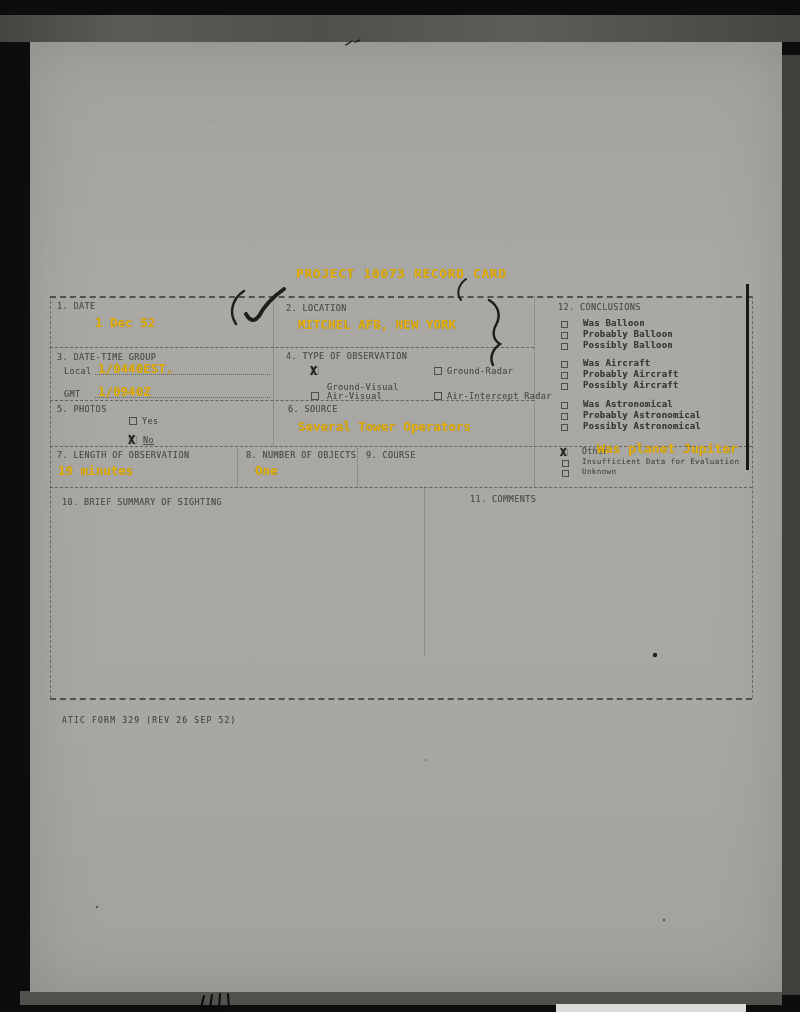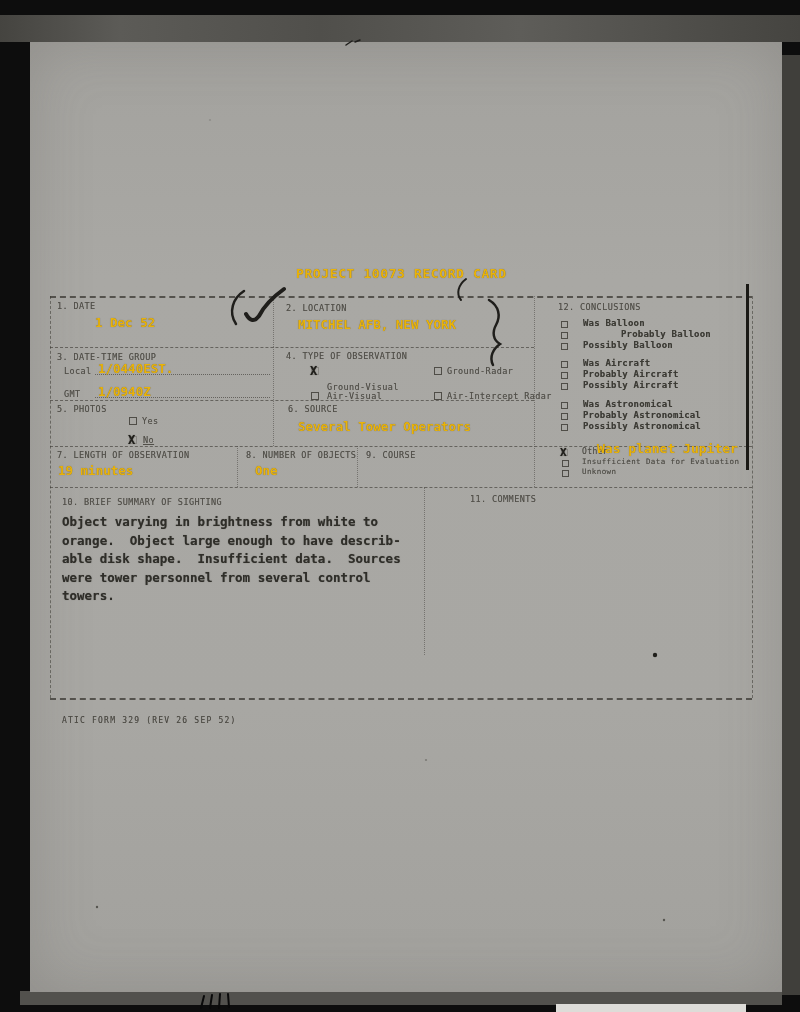--- a/index.html
+++ b/index.html
@@ -113,34 +113,29 @@
   <div class="abs typed" style="left:298px;top:419px;">Several Tower Operators</div>
 
   <div class="abs lbl" style="left:57px;top:450px;">7. LENGTH OF OBSERVATION</div>
   <div class="abs typed" style="left:58px;top:463px;">19 minutes</div>
   <div class="abs lbl" style="left:246px;top:450px;">8. NUMBER OF OBJECTS</div>
   <div class="abs typed" style="left:255px;top:463px;">One</div>
   <div class="abs lbl" style="left:366px;top:450px;">9. COURSE</div>
   <div class="abs typed" style="left:380px;top:463px;"></div>
 
   <div class="abs lbl" style="left:62px;top:497px;">10. BRIEF SUMMARY OF SIGHTING</div>
-  <div class="abs block" style="left:62px;top:513px;width:356px;">Object varying in brightness from white to
-orange.  Object large enough to have describ-
-able disk shape.  Insufficient data.  Sources
-were tower personnel from several control
-towers.</div>
 
   <div class="abs lbl" style="left:470px;top:494px;">11. COMMENTS</div>
 
   <div class="abs lbl" style="left:558px;top:302px;">12. CONCLUSIONS</div>
 
   <div class="abs cbox sm" style="left:561px;top:321px;"></div>
   <div class="abs typed-sm" style="left:583px;top:318px;">Was Balloon</div>
   <div class="abs cbox sm" style="left:561px;top:332px;"></div>
-  <div class="abs typed-sm" style="left:583px;top:329px;margin-left:38px;">Probably Balloon</div>
+  <div class="abs typed-sm" style="left:583px;top:329px;">Probably Balloon</div>
   <div class="abs cbox sm" style="left:561px;top:343px;"></div>
   <div class="abs typed-sm" style="left:583px;top:340px;">Possibly Balloon</div>
 
   <div class="abs cbox sm" style="left:561px;top:361px;"></div>
   <div class="abs typed-sm" style="left:583px;top:358px;">Was Aircraft</div>
   <div class="abs cbox sm" style="left:561px;top:372px;"></div>
   <div class="abs typed-sm" style="left:583px;top:369px;">Probably Aircraft</div>
   <div class="abs cbox sm" style="left:561px;top:383px;"></div>
   <div class="abs typed-sm" style="left:583px;top:380px;">Possibly Aircraft</div>
 

